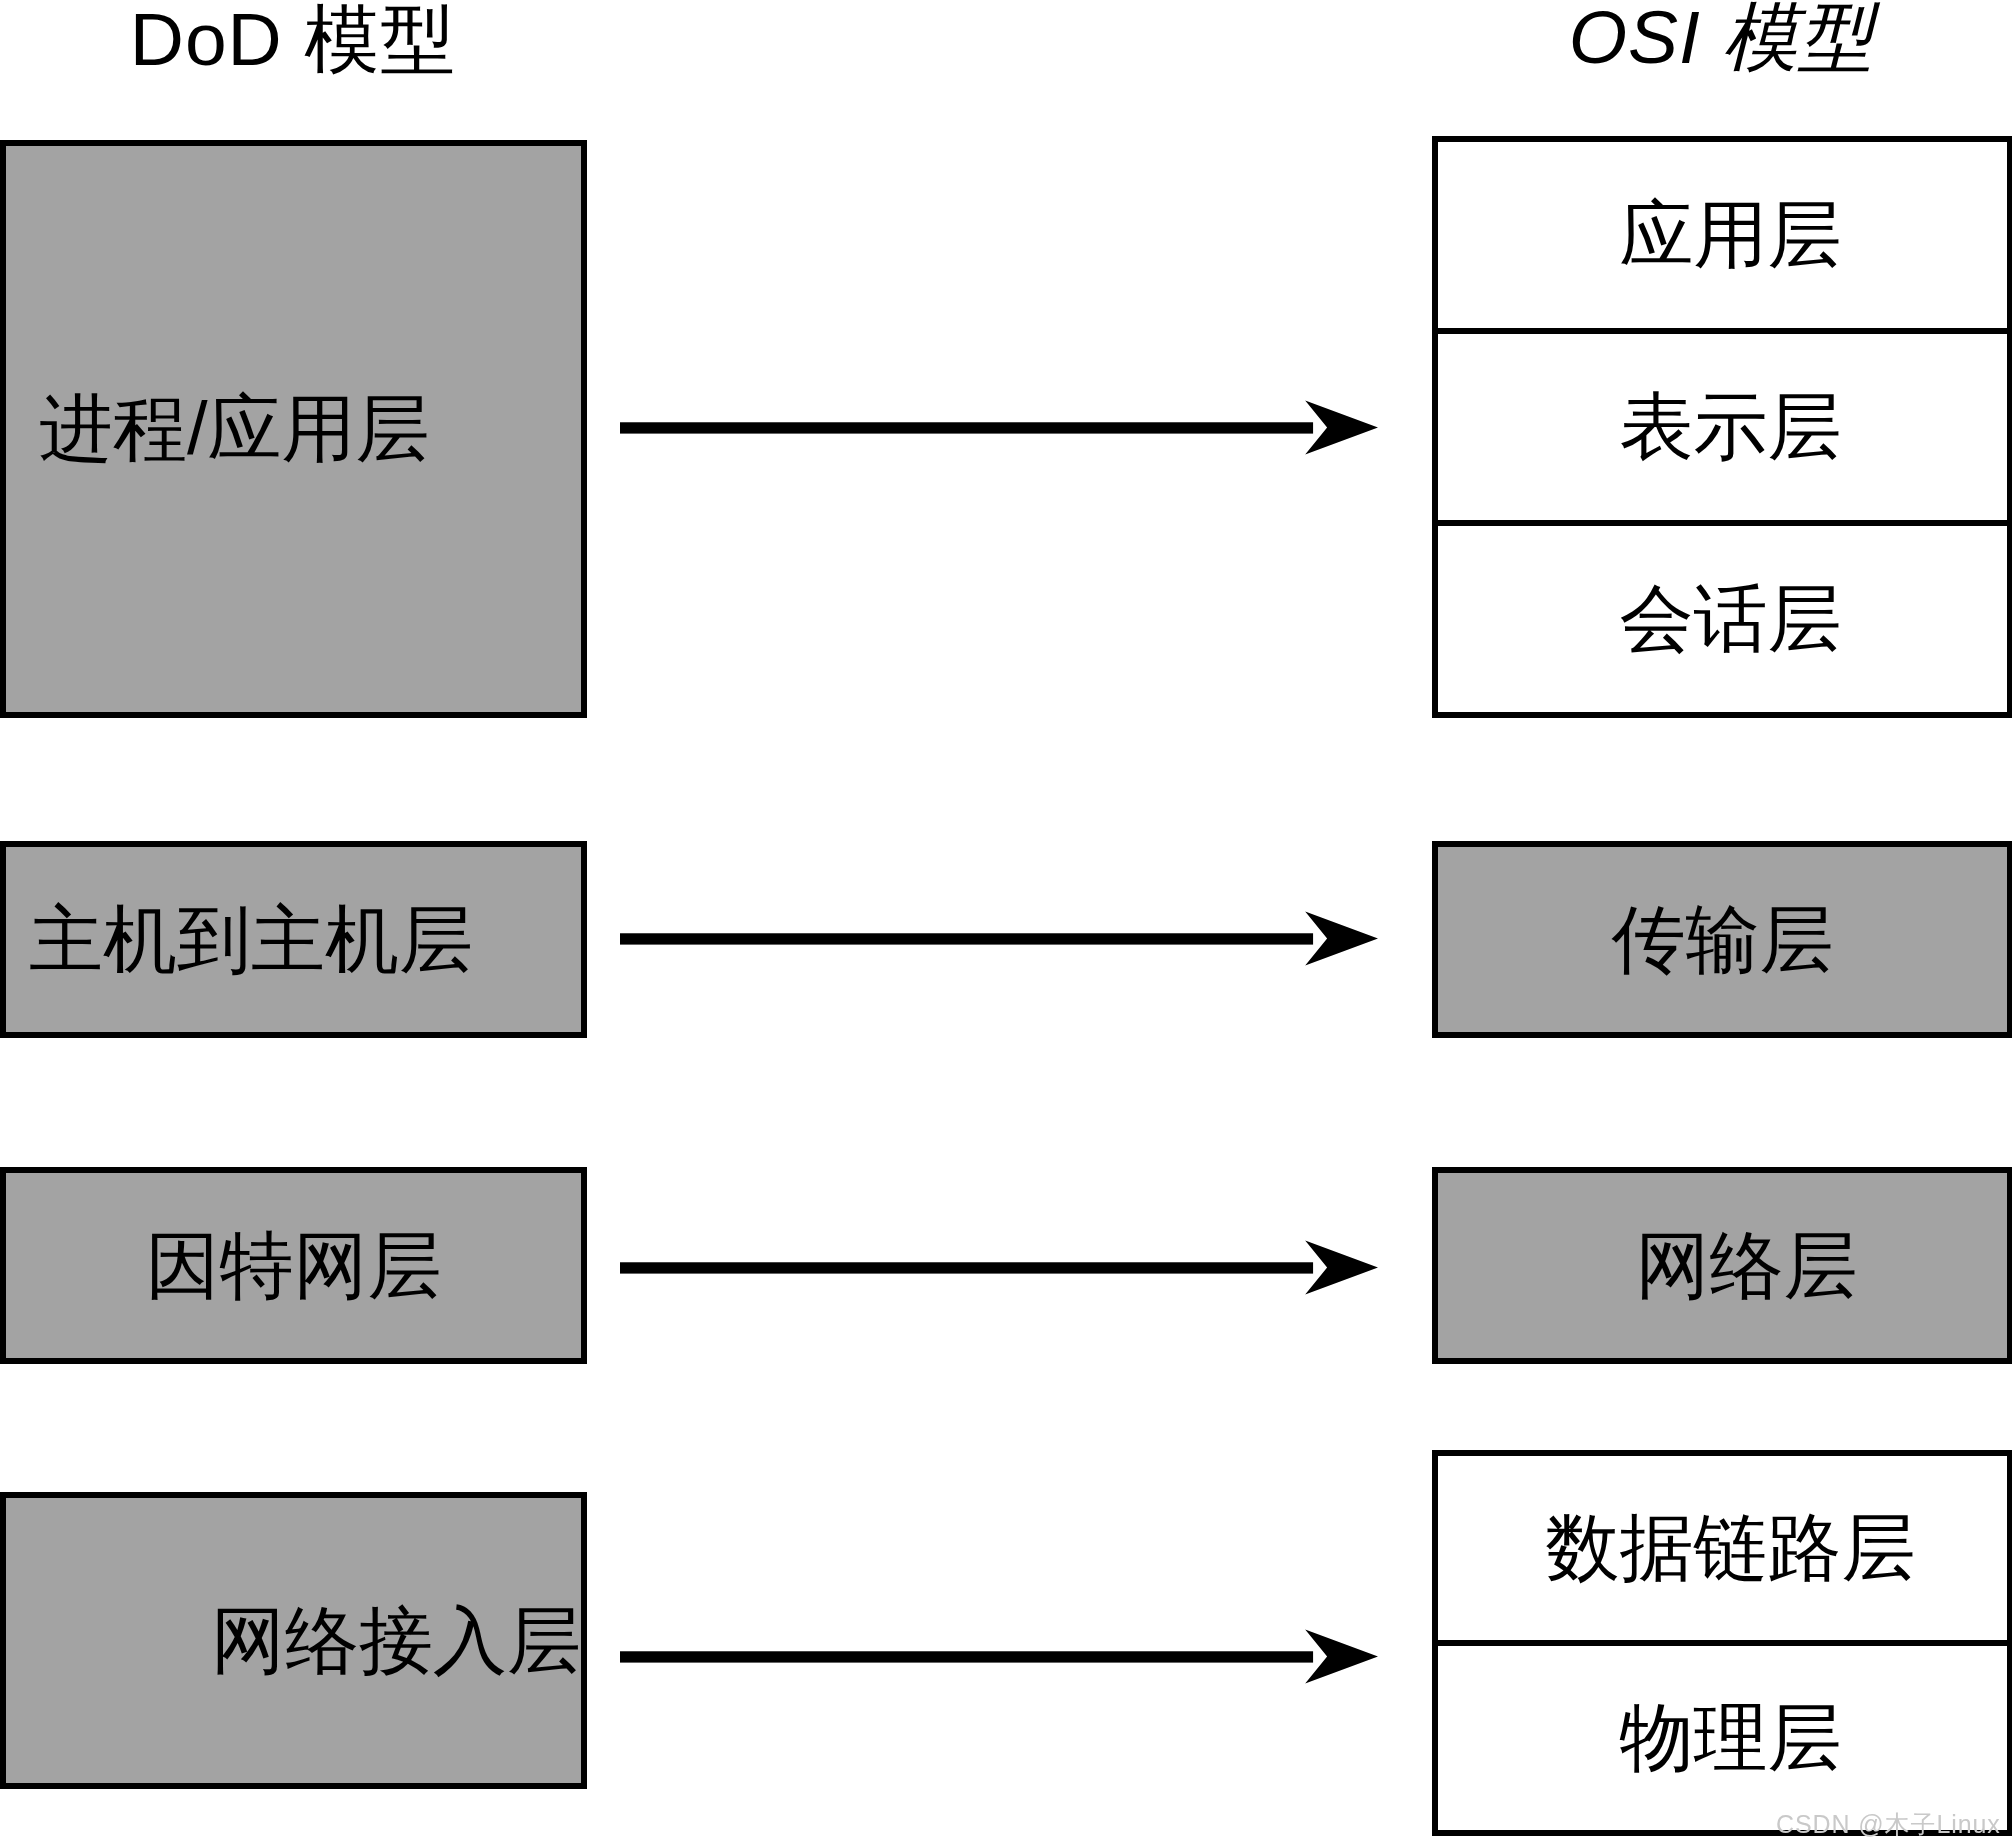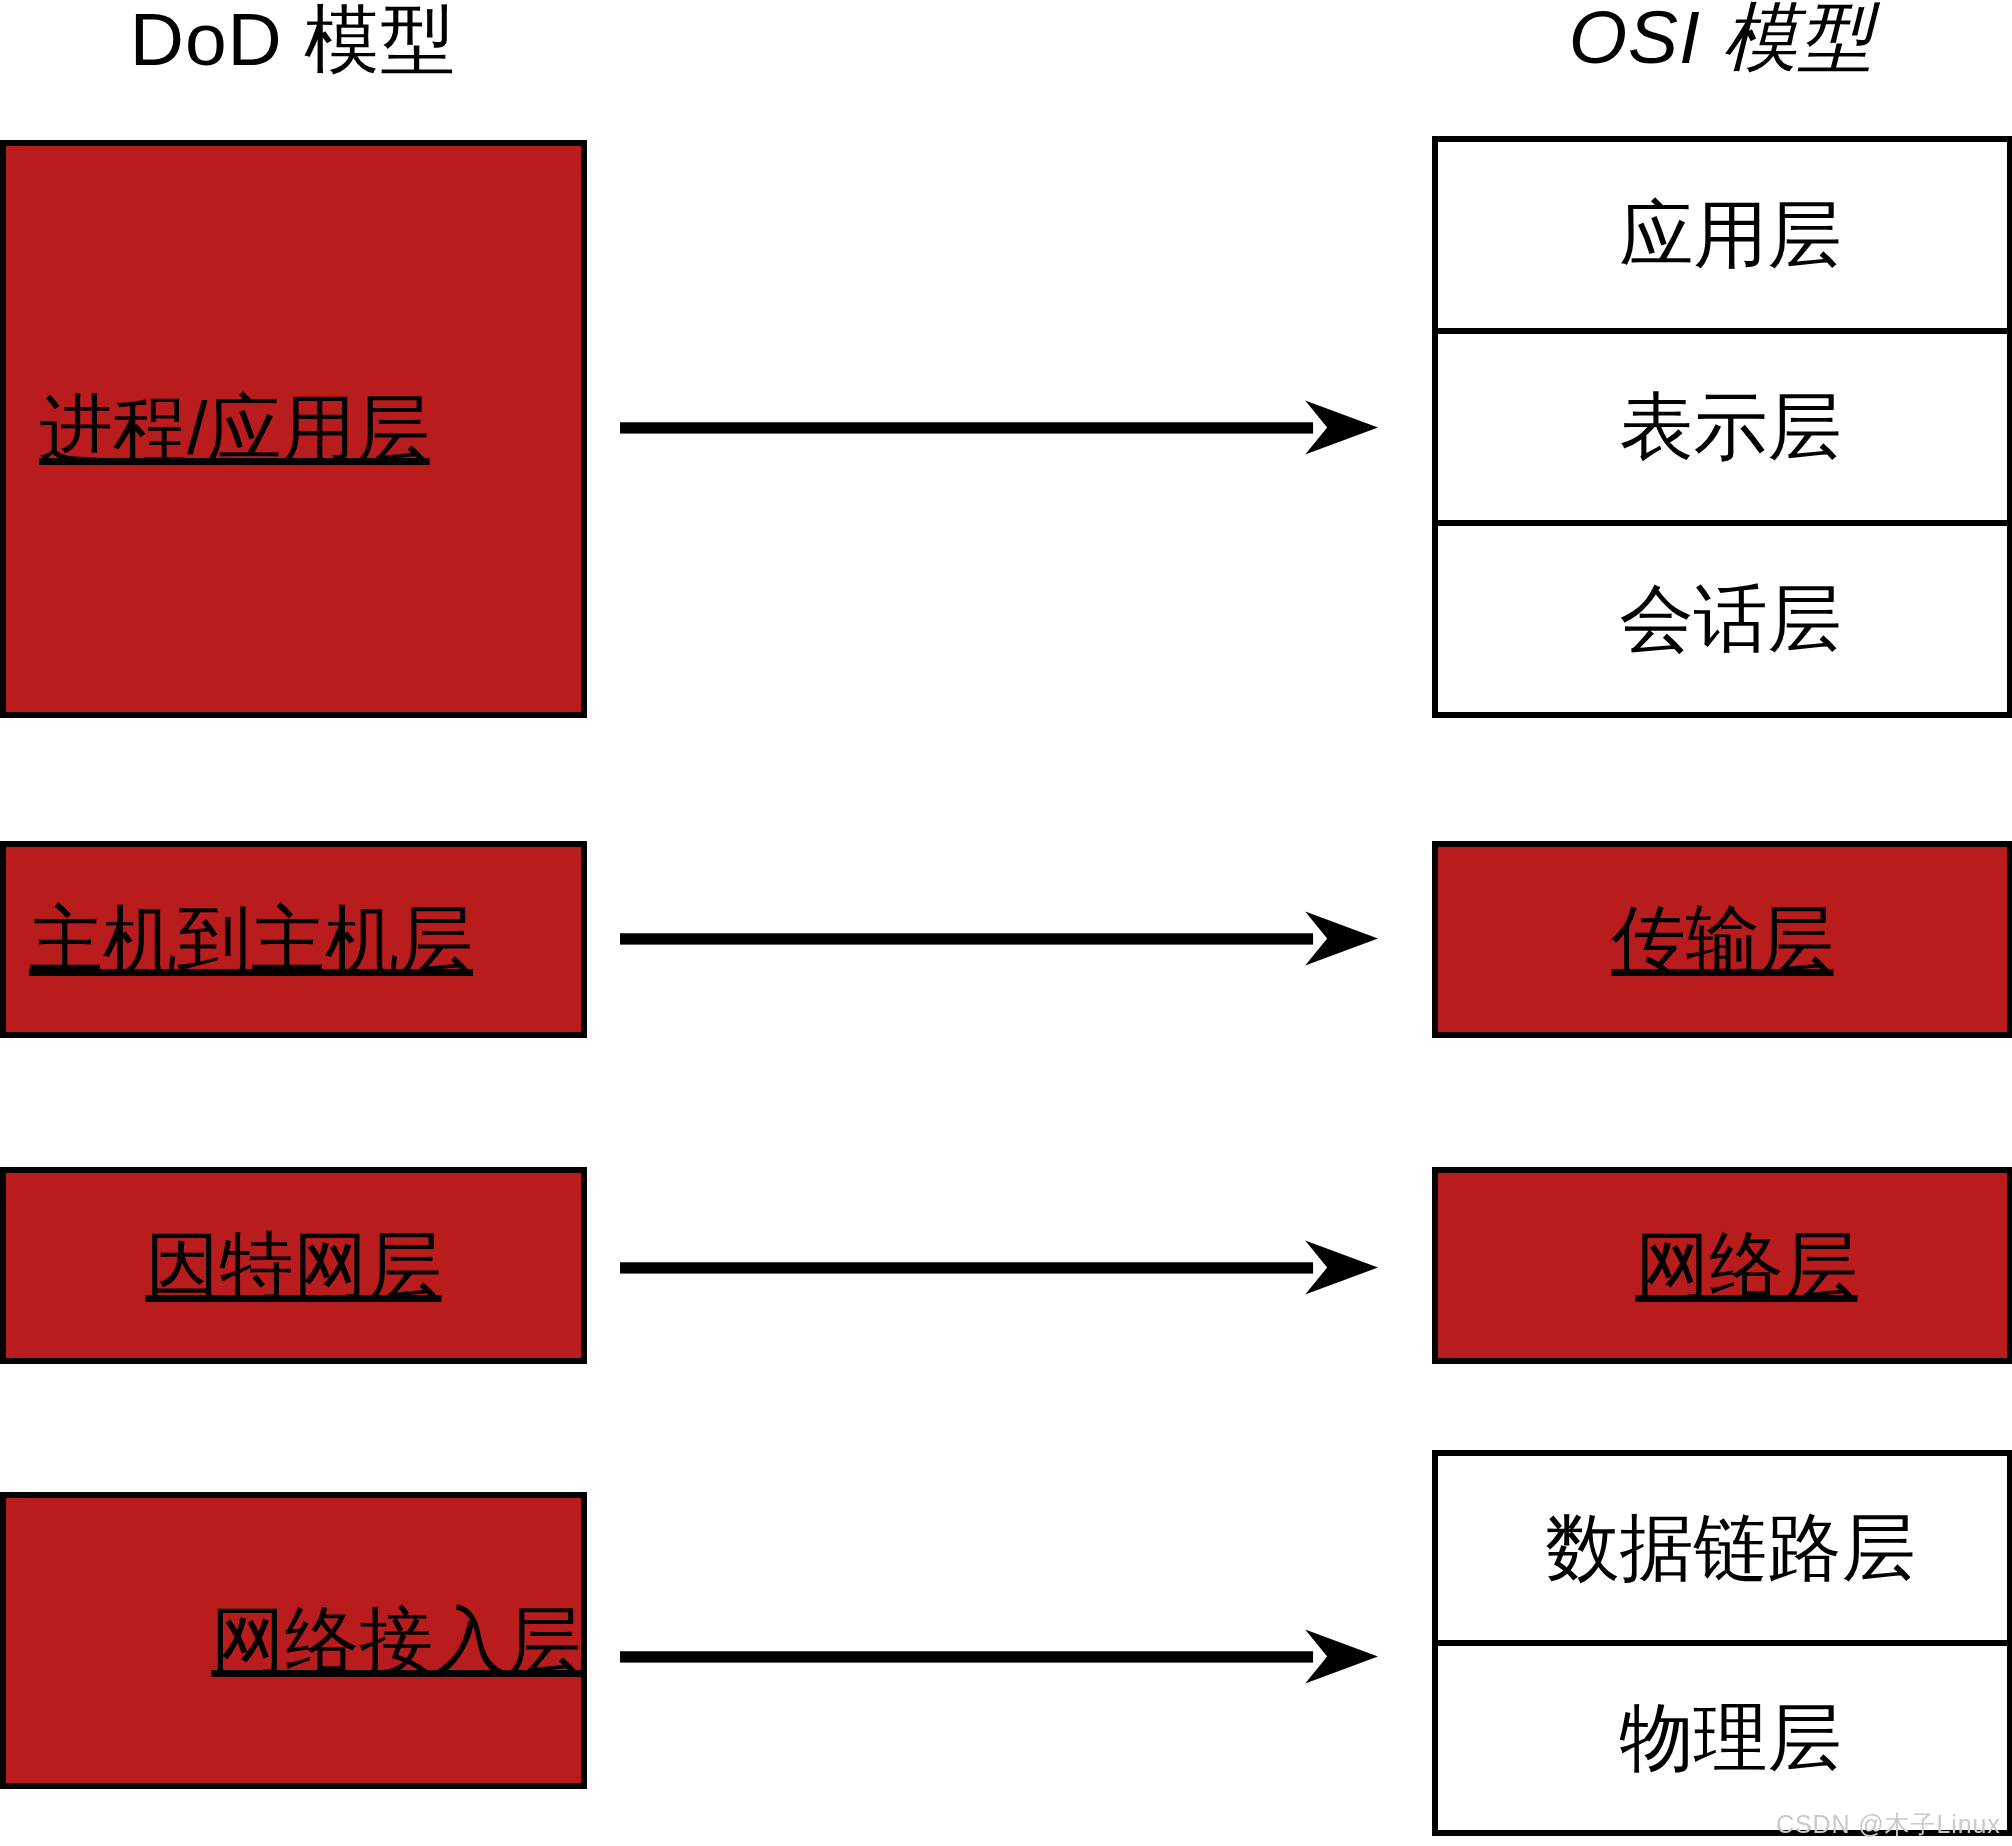--- a/index.html
+++ b/index.html
@@ -26,25 +26,24 @@
     letter-spacing: 0.9px;
   }
   #title-dod { left: 0px; top: 1.8px; width: 586px; text-align: center; }
   #title-osi { left: 1432px; top: 0px; width: 579px; text-align: center; font-style: italic; }
 
   
   .box {
     position: absolute;
     box-sizing: border-box;
     border: 6.1px solid #000000;
-    background: #b91c1c;
+    background: #a3a3a3;
     display: flex;
     align-items: center;
     color: #000000;
-    text-decoration: underline;
   }
   .box-label {
     width: 100%;
     font-size: 70px;
     line-height: 1.05;
     white-space: nowrap;
     color: #000000;
   }
   .lbl-center { text-align: center; }
 

